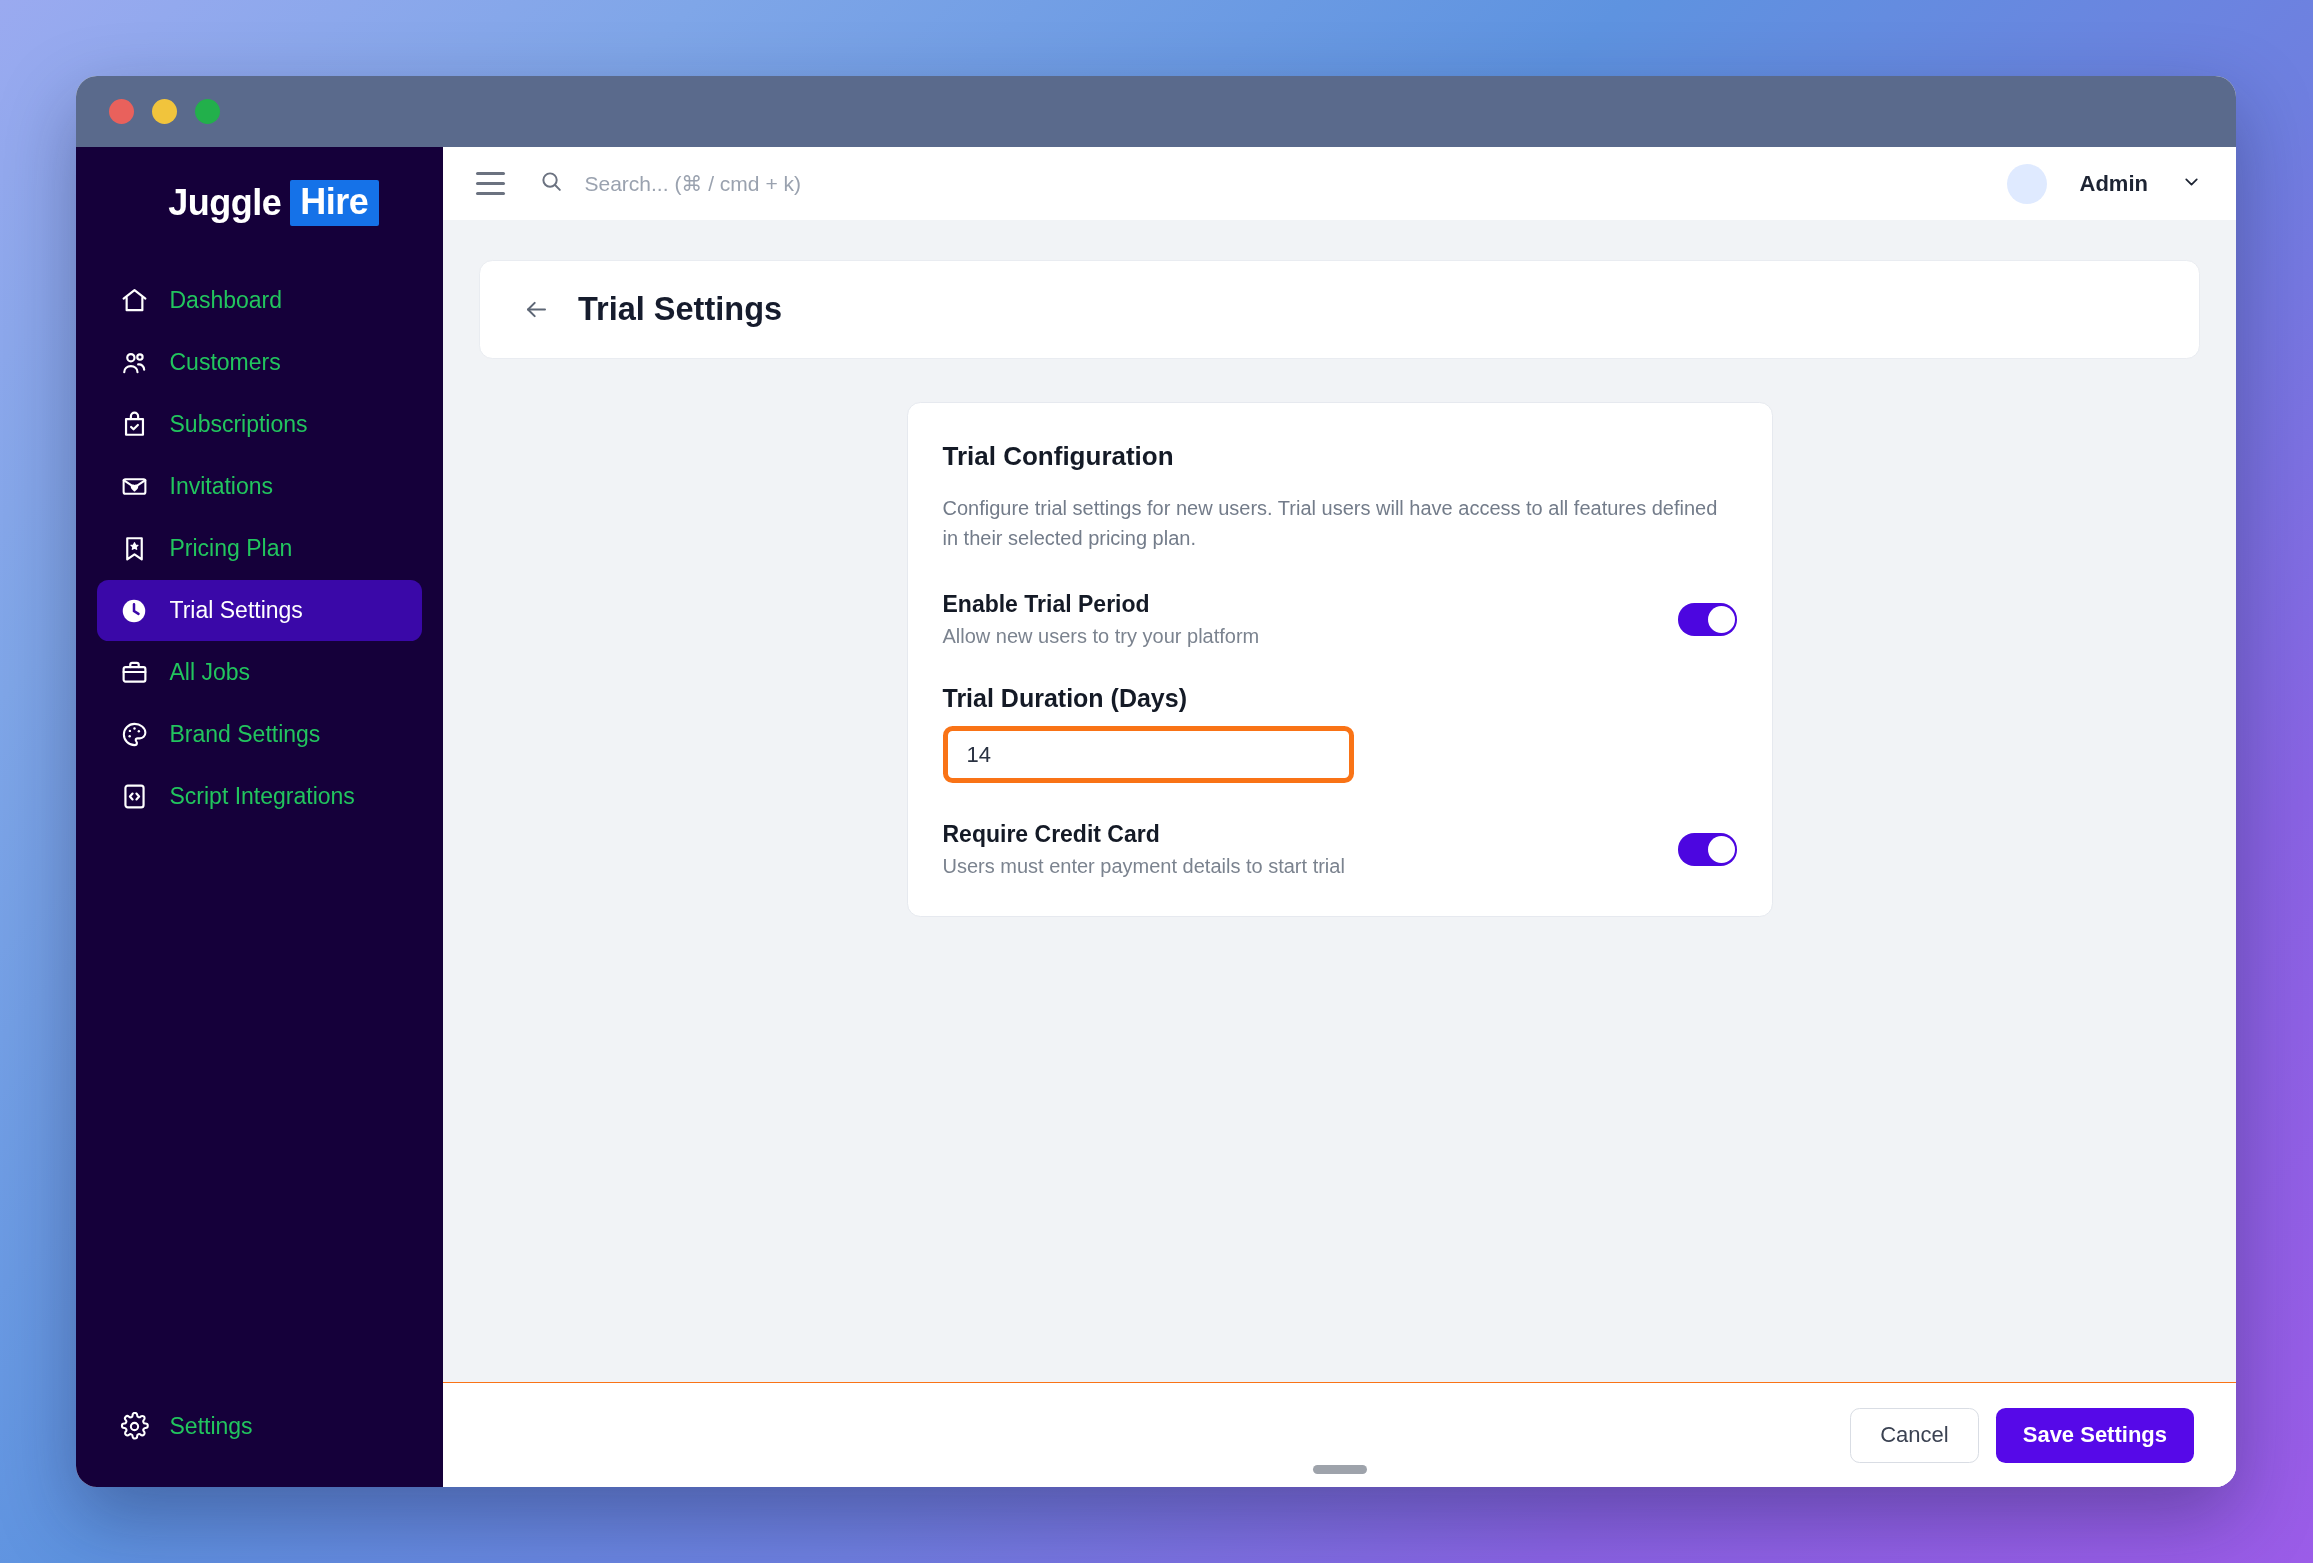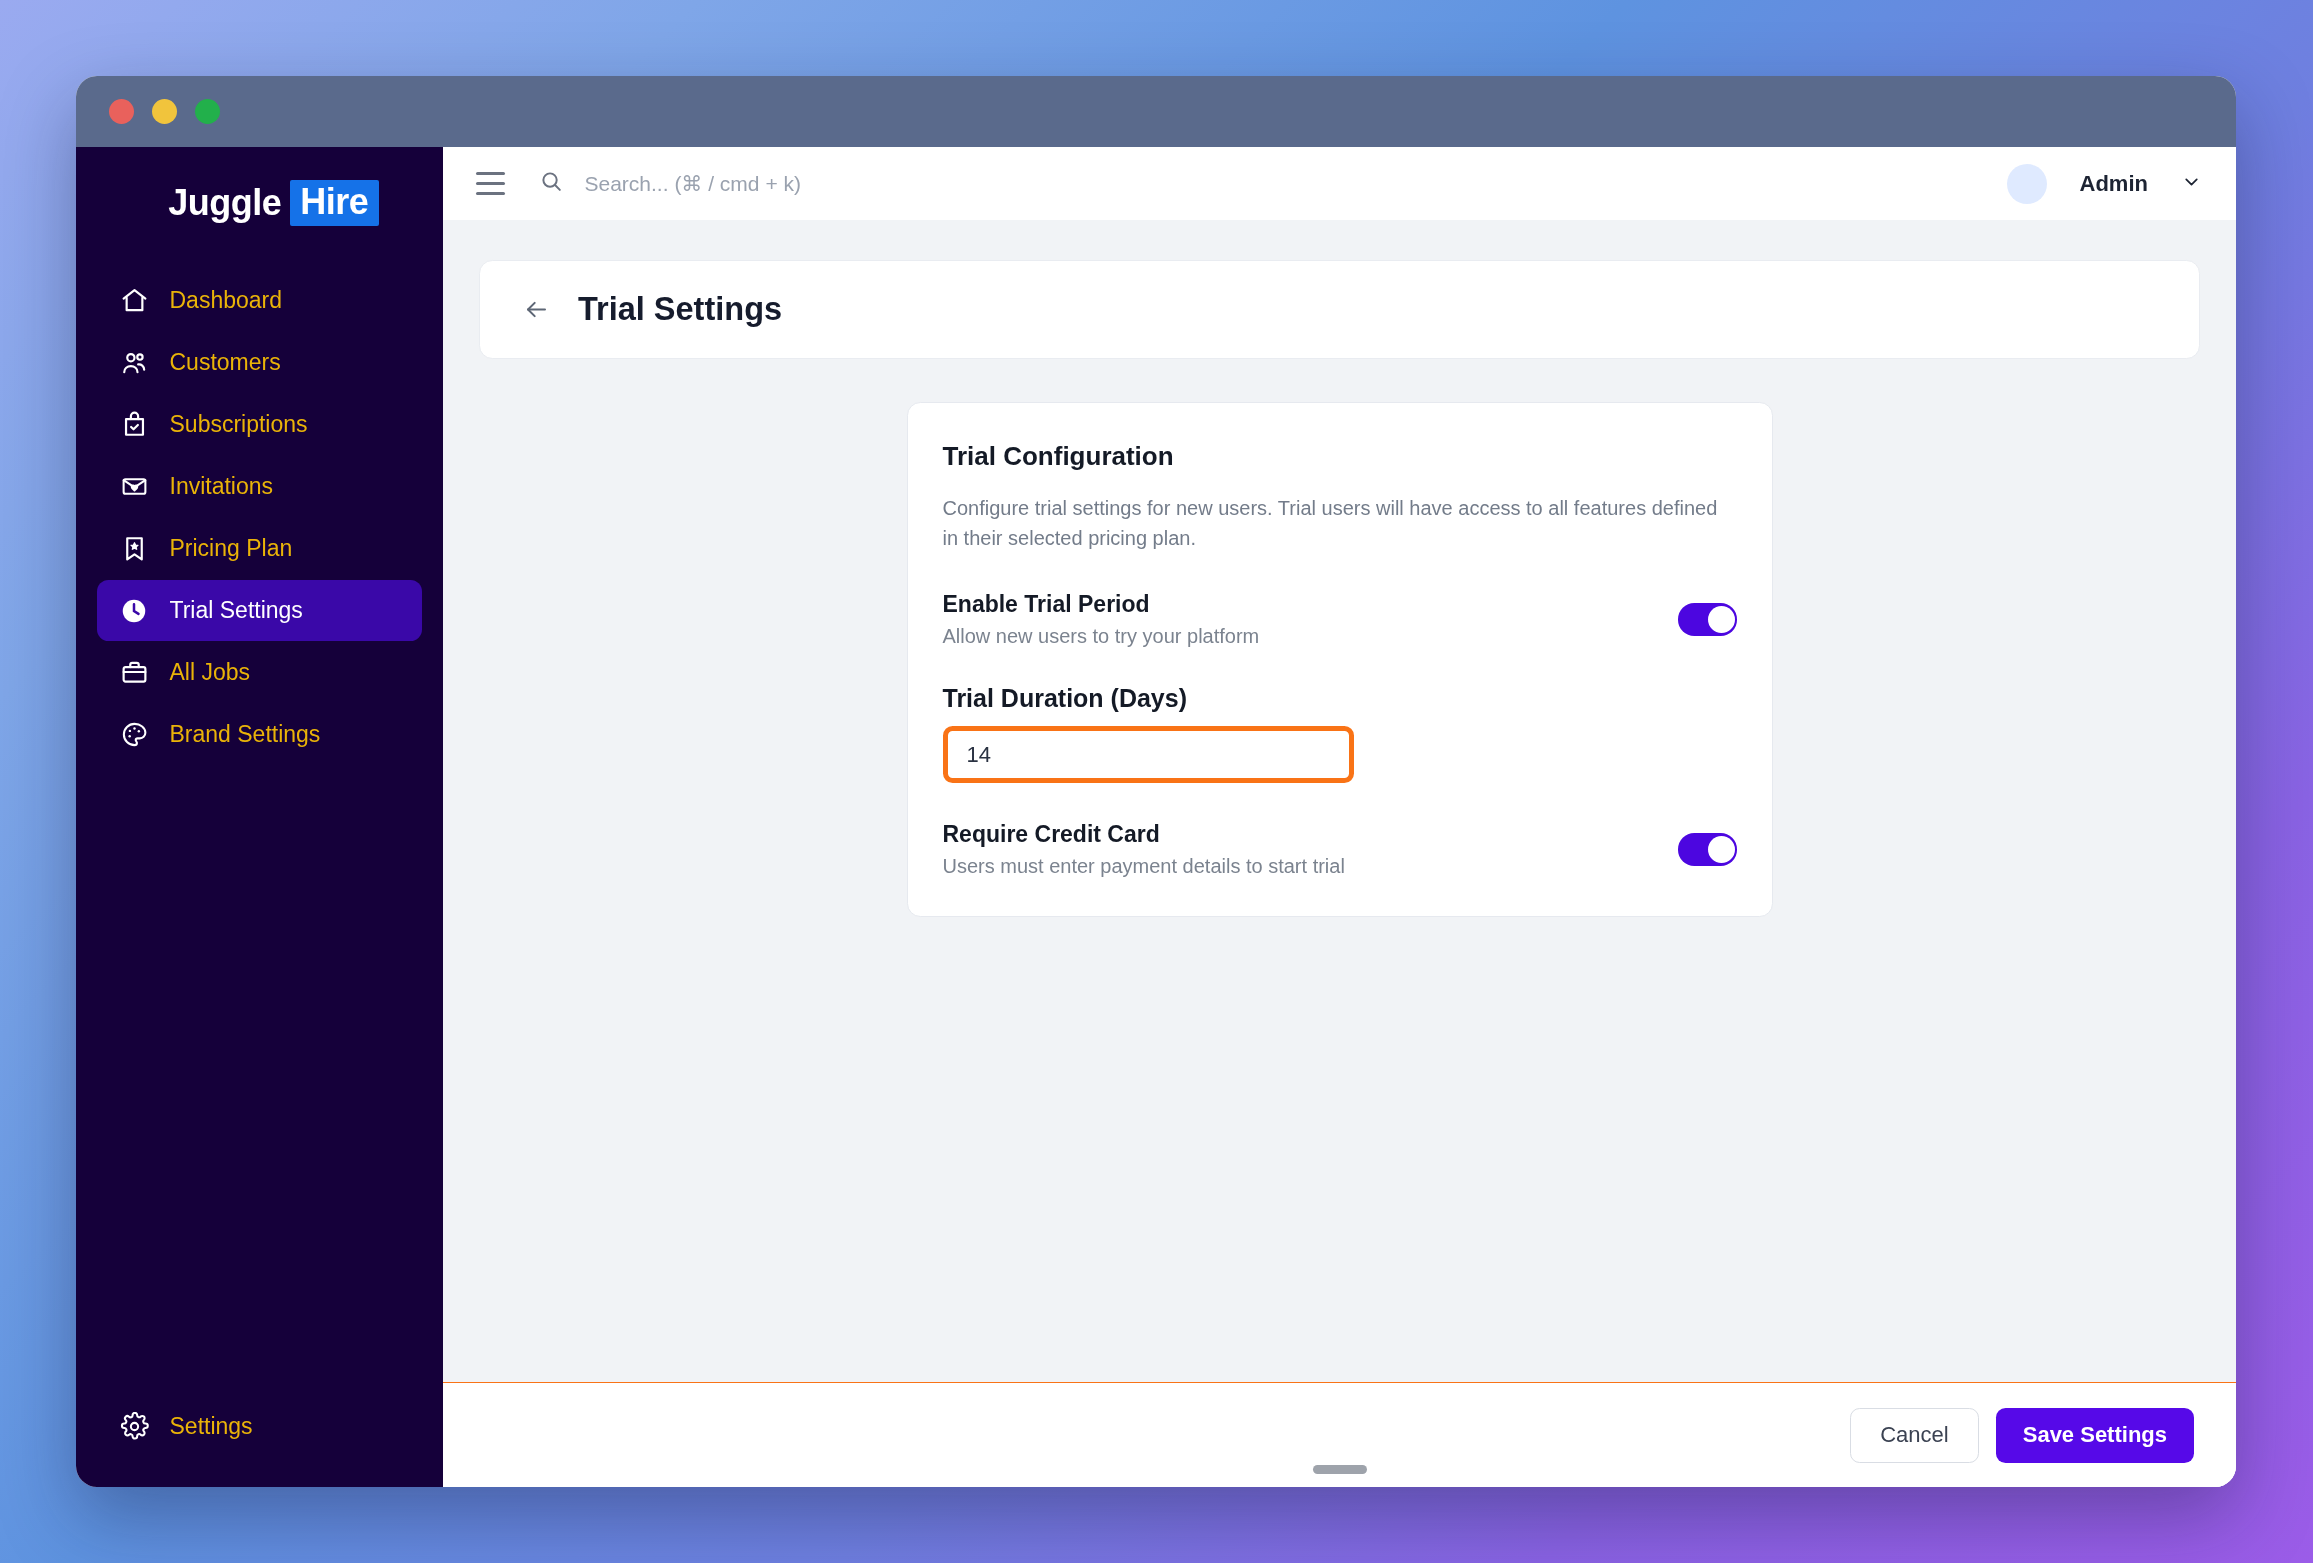--- a/index.html
+++ b/index.html
@@ -96,21 +96,21 @@
     margin-bottom: 1px;
     cursor: pointer;
   }
   .nav-item .ico {
     width: 32.5px; height: 32.5px;
     display: flex; align-items: center; justify-content: center;
     margin-right: 19px;
     flex: 0 0 auto;
   }
   .nav-item .label {
-    color: #eab308;
+    color: #22c55e;
     font-size: 23px;
   }
   .nav-item.active { background: #3a08a8; }
   .nav-item.active .label { color: #ffffff; }
 
   .nav-spacer { flex: 1 1 auto; }
 
   .nav-bottom { padding: 0 21px 29px 21px; }
 
   
@@ -343,20 +343,30 @@
                 <path d="M12 3.2a8.8 8.8 0 0 0 0 17.6c1.4 0 2-.9 2-1.8 0-1-1-1.4-1-2.4 0-.8.7-1.4 1.6-1.4h1.6A4.6 4.6 0 0 0 21 10.6C21 6.5 16.9 3.2 12 3.2z"></path>
                 <circle cx="8.2" cy="9" r="1" fill="#ffffff" stroke="none"></circle>
                 <circle cx="12" cy="7" r="1" fill="#ffffff" stroke="none"></circle>
                 <circle cx="15.6" cy="9.3" r="1" fill="#ffffff" stroke="none"></circle>
                 <circle cx="8" cy="13.5" r="1" fill="#ffffff" stroke="none"></circle>
               </svg>
           </span>
           <span class="label">Brand Settings</span>
         </div>
 
+        <div class="nav-item">
+          <span class="ico">
+            <svg width="29" height="29" viewBox="0 0 24 24" fill="none" stroke="#ffffff" stroke-width="1.8" stroke-linecap="round" stroke-linejoin="round">
+                <rect x="4.5" y="3" width="15" height="18" rx="2"></rect>
+                <path d="M10.4 9.6 8.2 12l2.2 2.4"></path>
+                <path d="M13.6 9.6 15.8 12l-2.2 2.4"></path>
+              </svg>
+          </span>
+          <span class="label">Script Integrations</span>
+        </div>
 
       </div>
 
       <div class="nav-spacer"></div>
 
       <div class="nav-bottom">
         <div class="nav-item">
           <span class="ico">
             <svg width="29" height="29" viewBox="0 0 24 24" fill="none" stroke="#ffffff" stroke-width="1.7" stroke-linecap="round" stroke-linejoin="round">
                 <circle cx="12" cy="12" r="3"></circle>

